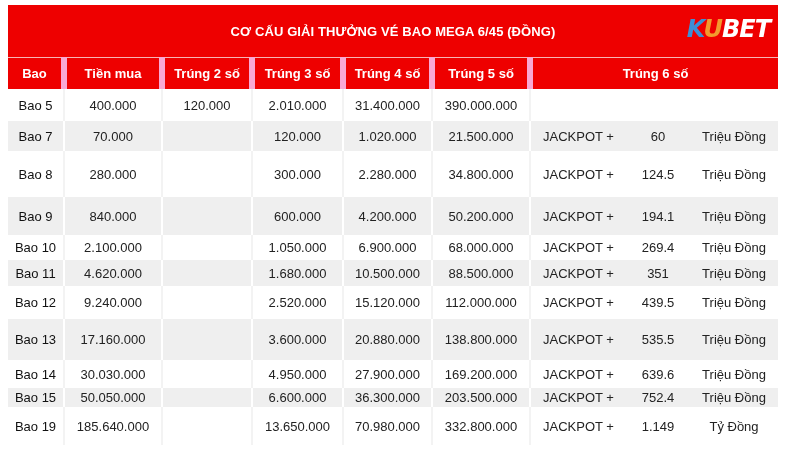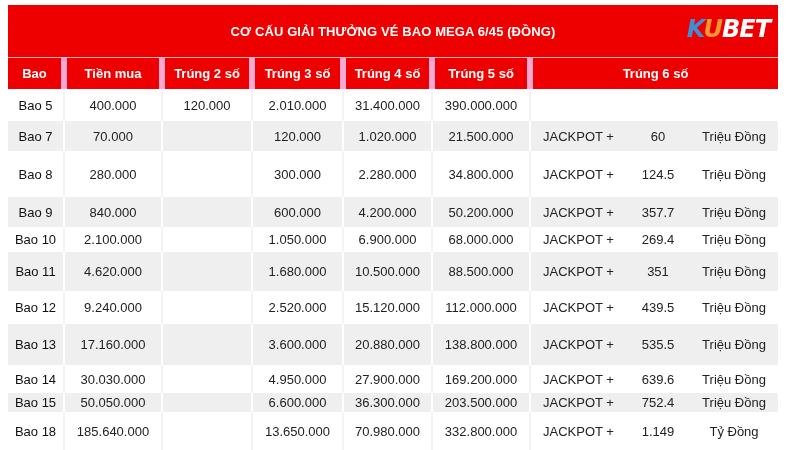--- a/index.html
+++ b/index.html
@@ -98,43 +98,43 @@
     <td>Bao 8</td>
     <td>280.000</td>
     <td></td>
     <td>300.000</td>
     <td>2.280.000</td>
     <td>34.800.000</td>
     <td>JACKPOT +</td>
     <td class="nb">124.5</td>
     <td class="nb">Triệu Đồng</td>
   </tr>
-        <tr class="g" style="height: 30px;">
+        <tr class="g" style="height: 38px;">
     <td>Bao 9</td>
     <td>840.000</td>
     <td></td>
     <td>600.000</td>
     <td>4.200.000</td>
     <td>50.200.000</td>
     <td>JACKPOT +</td>
-    <td class="nb">357.7</td>
+    <td class="nb">194.1</td>
     <td class="nb">Triệu Đồng</td>
   </tr>
         <tr class="r" style="height: 25px;">
     <td>Bao 10</td>
     <td>2.100.000</td>
     <td></td>
     <td>1.050.000</td>
     <td>6.900.000</td>
     <td>68.000.000</td>
     <td>JACKPOT +</td>
     <td class="nb">269.4</td>
     <td class="nb">Triệu Đồng</td>
   </tr>
-        <tr class="g" style="height: 39px;">
+        <tr class="g" style="height: 26px;">
     <td>Bao 11</td>
     <td>4.620.000</td>
     <td></td>
     <td>1.680.000</td>
     <td>10.500.000</td>
     <td>88.500.000</td>
     <td>JACKPOT +</td>
     <td class="nb">351</td>
     <td class="nb">Triệu Đồng</td>
   </tr>
@@ -176,21 +176,21 @@
     <td>50.050.000</td>
     <td></td>
     <td>6.600.000</td>
     <td>36.300.000</td>
     <td>203.500.000</td>
     <td>JACKPOT +</td>
     <td class="nb">752.4</td>
     <td class="nb">Triệu Đồng</td>
   </tr>
         <tr class="r" style="height: 38px;">
-    <td>Bao 18</td>
+    <td>Bao 19</td>
     <td>185.640.000</td>
     <td></td>
     <td>13.650.000</td>
     <td>70.980.000</td>
     <td>332.800.000</td>
     <td>JACKPOT +</td>
     <td class="nb">1.149</td>
     <td class="nb">Tỷ Đồng</td>
   </tr>
       </tbody>

